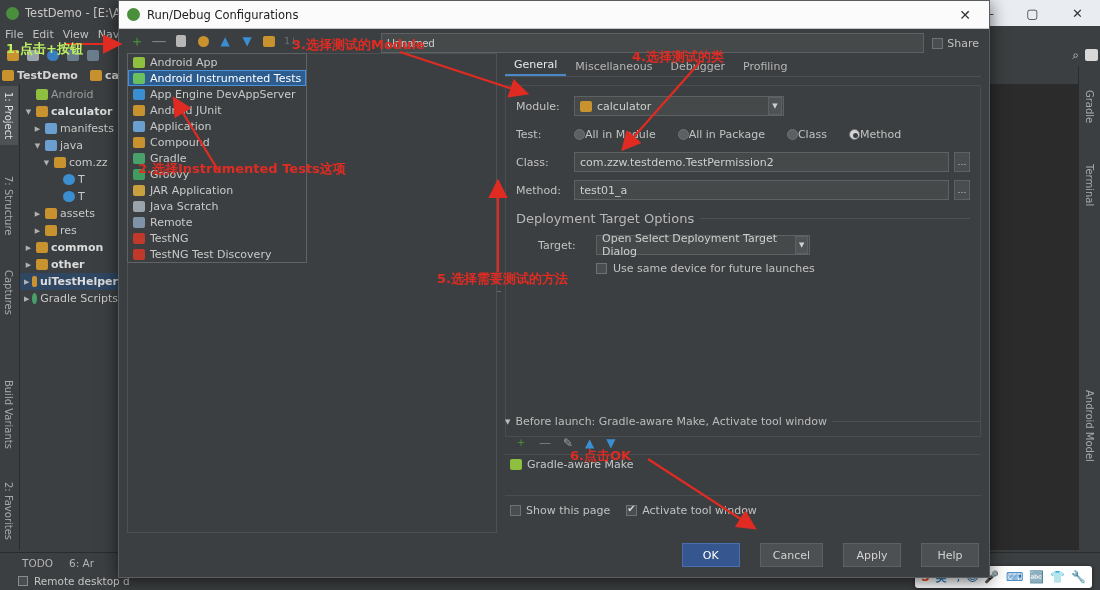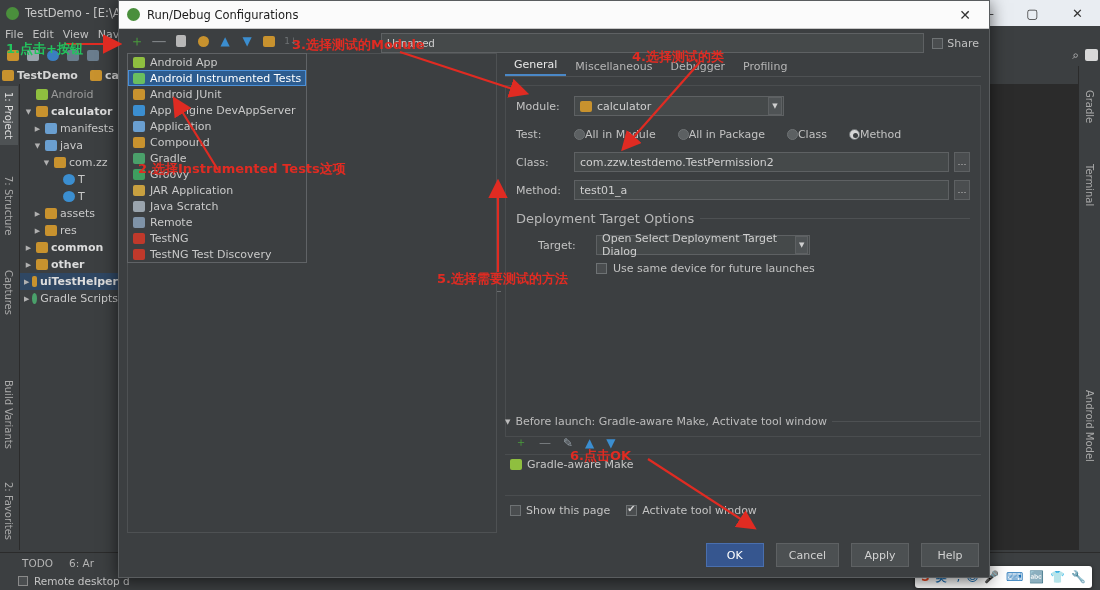--- a/index.html
+++ b/index.html
@@ -175,21 +175,21 @@
   .bl-tools { display:flex; align-items:center; gap:12px; margin:6px 0 3px 10px; }
   .bl-tools span { font-size:12px; }
   .bl-list { border-top:1px solid #4a4d4f; border-bottom:1px solid #4a4d4f;
      height:42px; padding:3px 0 0 5px; }
   .bl-item { display:flex; align-items:center; gap:5px; font-size:11px; color:#c6c6c6; }
   .bl-foot { display:flex; align-items:center; gap:16px; margin-top:8px; padding-left:5px;
      font-size:11px; color:#c2c2c2; }
   .bl-foot label { display:flex; align-items:center; gap:5px;justify-content:center; }
 
   
-  .btnbar { position:absolute; right:10px; bottom:10px; display:flex; gap:12px; }
+  .btnbar { position:absolute; right:10px; bottom:10px; display:flex; gap:20px; }
   .btn { min-width:58px; height:24px; background:#4c5052; border:1px solid #5e6163;
      color:#d2d2d2; font-size:11px; display:flex; align-items:center;
      justify-content:center; padding:0 12px; }
   .btn.primary { background:#36568f; border-color:#4a6fae; color:#ffffff; }
 
   
   .anno { position:absolute; color:#e02b22; font-size:13px; font-weight:bold;
      white-space:nowrap; z-index:60; pointer-events:none;
      font-family:"DejaVu Sans","Liberation Sans",sans-serif; }
   svg.arrows { position:absolute; inset:0; width:1100px; height:590px;
@@ -419,26 +419,26 @@
     <div id="popup-items">
         <div class="popup-item">
           <span class="icon-sq" style="background: rgb(143, 191, 63);"></span>
           <span>Android App</span>
         </div>
         <div class="popup-item sel">
           <span class="icon-sq" style="background: rgb(106, 191, 95);"></span>
           <span>Android Instrumented Tests</span>
         </div>
         <div class="popup-item">
-          <span class="icon-sq" style="background: rgb(200, 146, 46);"></span>
-          <span>Android JUnit</span>
-        </div>
-        <div class="popup-item">
           <span class="icon-sq" style="background: rgb(59, 142, 208);"></span>
           <span>App Engine DevAppServer</span>
+        </div>
+        <div class="popup-item">
+          <span class="icon-sq" style="background: rgb(200, 146, 46);"></span>
+          <span>Android JUnit</span>
         </div>
         <div class="popup-item">
           <span class="icon-sq" style="background: rgb(106, 159, 208);"></span>
           <span>Application</span>
         </div>
         <div class="popup-item">
           <span class="icon-sq" style="background: rgb(200, 146, 46);"></span>
           <span>Compound</span>
         </div>
         <div class="popup-item">
@@ -597,19 +597,19 @@
     </marker>
   </defs>
   <line x1="64" y1="44" x2="118" y2="44" stroke="#e02b22" stroke-width="2.2" marker-end="url(#ah)"></line>
   <line x1="218" y1="170" x2="175" y2="100" stroke="#e02b22" stroke-width="2.2" marker-end="url(#ah)"></line>
   <line x1="400" y1="52" x2="525" y2="93" stroke="#e02b22" stroke-width="2.2" marker-end="url(#ah)"></line>
   <line x1="700" y1="62" x2="624" y2="148" stroke="#e02b22" stroke-width="2.2" marker-end="url(#ah)"></line>
   <line x1="498" y1="272" x2="498" y2="183" stroke="#e02b22" stroke-width="2.2" marker-end="url(#ah)"></line>
   <line x1="648" y1="459" x2="753" y2="527" stroke="#e02b22" stroke-width="2.2" marker-end="url(#ah)"></line>
 </svg>
 <div id="annos">
-    <div class="anno" style="left: 6px; top: 40px; color: #22c55e;">1.点击+按钮</div>
+    <div class="anno" style="left: 6px; top: 40px; color: #bef264;">1.点击+按钮</div>
     <div class="anno" style="left: 138px; top: 160px; color: rgb(224, 43, 34);">2.选择Instrumented Tests这项</div>
     <div class="anno" style="left: 292px; top: 36px; color: rgb(224, 43, 34);">3.选择测试的Module</div>
     <div class="anno" style="left: 632px; top: 48px; color: rgb(224, 43, 34);">4.选择测试的类</div>
     <div class="anno" style="left: 437px; top: 270px; color: rgb(224, 43, 34);">5.选择需要测试的方法</div>
     <div class="anno" style="left: 570px; top: 447px; color: rgb(224, 43, 34);">6.点击OK</div>
   </div>
 
 </body></html>

